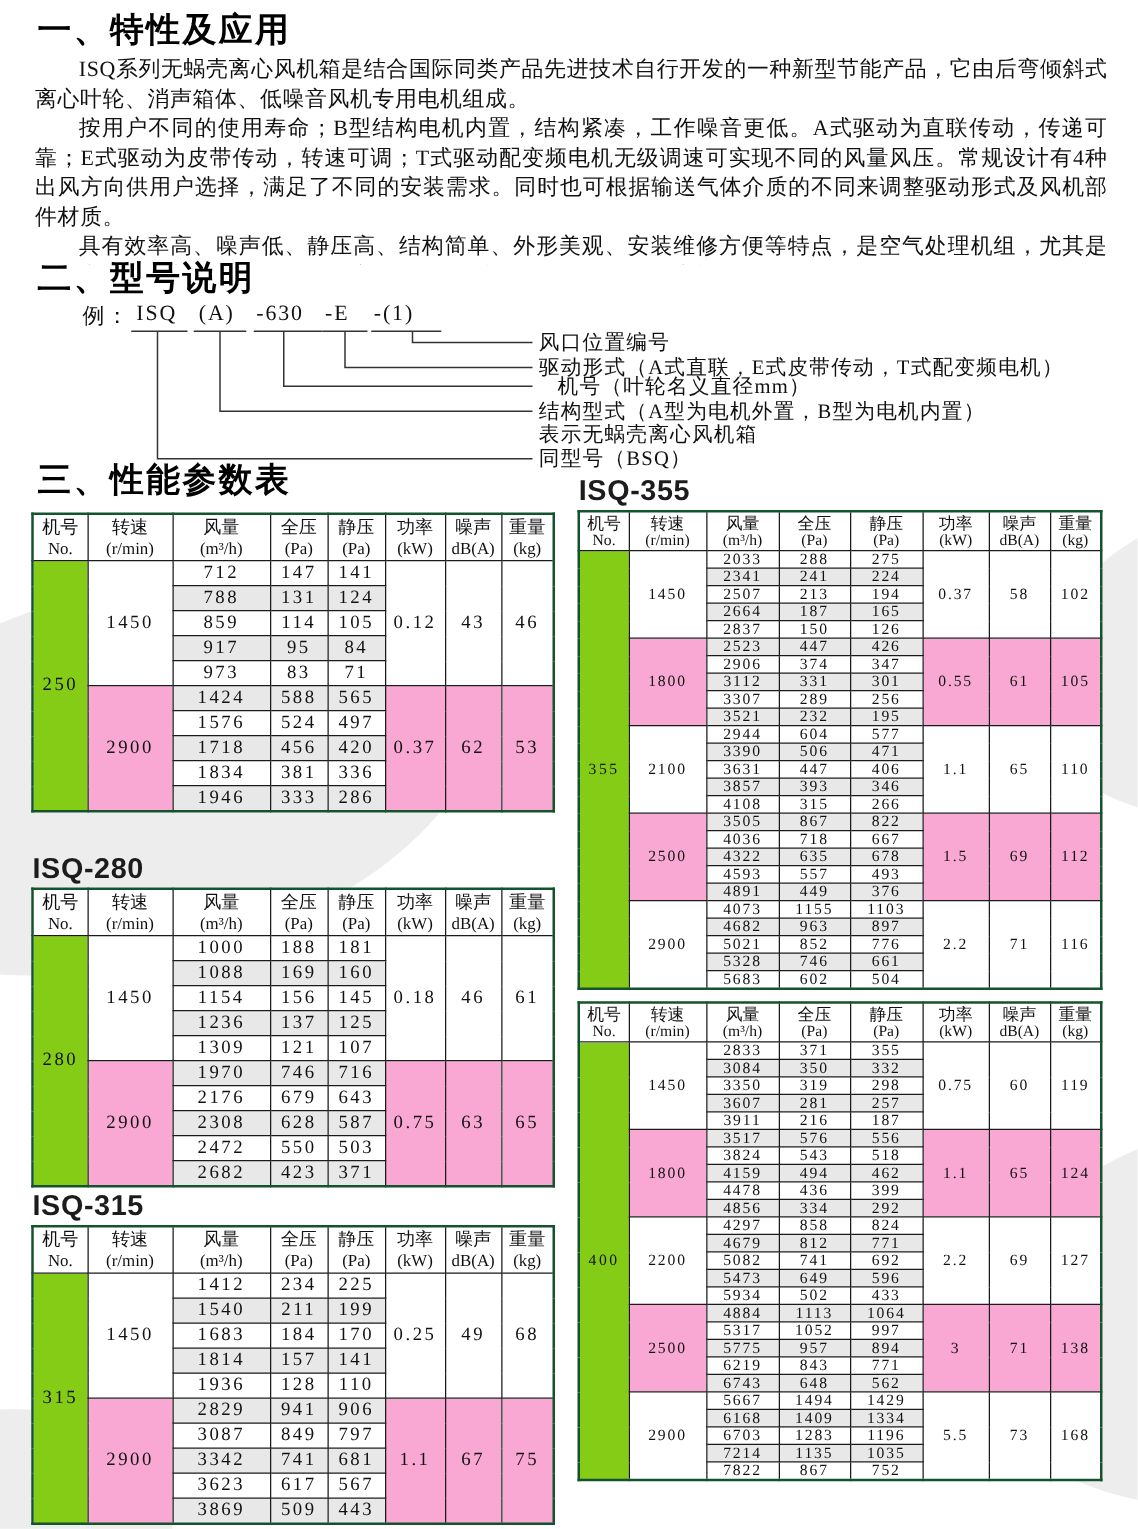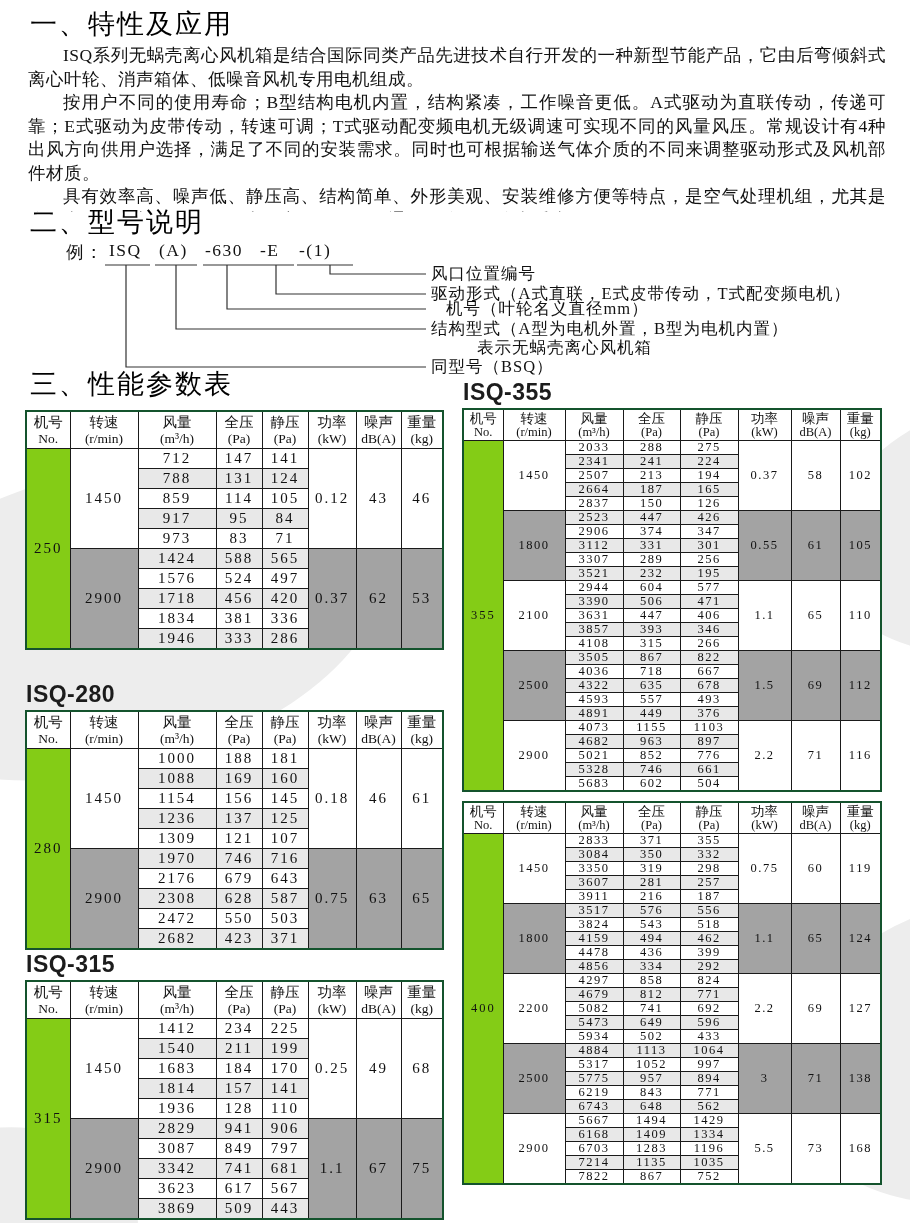--- a/index.html
+++ b/index.html
@@ -5,21 +5,21 @@
   html,body{margin:0;padding:0;}
   body{
     width:910px;height:1223px;position:relative;background:#ffffff;
     font-family:"Liberation Serif","DejaVu Serif",serif;color:#111;overflow:hidden;
   }
   
   .wm{position:absolute;background:#ededed;border-radius:50%;z-index:0;}
   
   .sec-head{
     position:absolute;z-index:2;font-family:"Liberation Sans","DejaVu Sans",sans-serif;
-    font-weight:normal;font-size:27px;color:#000;letter-spacing:2px;white-space:nowrap;
+    font-weight:bold;font-size:27px;color:#000;letter-spacing:2px;white-space:nowrap;
   }
   
   .para-block{
     position:absolute;left:28px;top:44px;width:858px;height:168px;overflow:hidden;
     font-size:17.5px;line-height:23.5px;text-align:justify;letter-spacing:0.5px;z-index:2;
   }
   .para-block p{margin:0;text-indent:2em;}
   
   .diagram{position:absolute;left:0;top:240px;width:910px;height:142px;z-index:2;}
   .tok{position:absolute;top:0;font-size:17.5px;letter-spacing:1.5px;white-space:nowrap;}
@@ -39,21 +39,21 @@
   .tbl-l{width:417px;}
   .tbl-l th{height:36px;font-size:14.5px;}
   .tbl-l th .h2{font-size:13.5px;}
   .tbl-l td{height:19px;font-size:15px;letter-spacing:2px;}
   .tbl-r{width:418px;}
   .tbl-r th{height:30px;font-size:13.5px;}
   .tbl-r th .h1{line-height:15px;}
   .tbl-r th .h2{line-height:13px;font-size:12.5px;}
   .tbl-r td{height:13px;font-size:12.5px;letter-spacing:1.5px;line-height:13px;}
   td.stripe{background:#e8e8e8;}
-  td.band{background:#a3a3a3;}
+  td.band{background:#f9a8d4;}
   td.fanno{background:#84cc16;letter-spacing:2px;}
 </style>
 </head>
 <body>
 
 <div class="wm" style="left:-170px;top:470px;width:560px;height:300px;transform:rotate(-14deg);"></div>
 <div class="wm" style="left:820px;top:390px;width:420px;height:260px;transform:rotate(-14deg);"></div>
 <div class="wm" style="left:780px;top:900px;width:420px;height:300px;transform:rotate(-14deg);"></div>
 <div class="wm" style="left:-160px;top:1130px;width:300px;height:220px;transform:rotate(-14deg);"></div>
 
@@ -83,21 +83,21 @@
   <span class="tok" style="left:66px;">例：</span>
   <span class="tok" style="left:109px;">ISQ</span>
   <span class="tok" style="left:159px;">(A)</span>
   <span class="tok" style="left:205px;">-630</span>
   <span class="tok" style="left:260px;">-E</span>
   <span class="tok" style="left:299px;">-(1)</span>
   <div class="dlabel" style="top:23px;">风口位置编号</div>
   <div class="dlabel" style="top:43px;">驱动形式（A式直联，E式皮带传动，T式配变频电机）</div>
   <div class="dlabel" style="top:58px;margin-left:15px;">机号（叶轮名义直径mm）</div>
   <div class="dlabel" style="top:78px;">结构型式（A型为电机外置，B型为电机内置）</div>
-  <div class="dlabel" style="top:97px;margin-left:46px;">表示无蜗壳离心风机箱</div>
+  <div class="dlabel" style="top:97px;">表示无蜗壳离心风机箱</div>
   <div class="dlabel" style="top:116px;">同型号（BSQ）</div>
 </div>
 
 <div class="sec-head" style="left:30px;top:366px;">三、性能参数表</div>
 
 <div class="tblock" style="left:25px;top:410px;">
   <div>
       <table class="tbl-l">
         <colgroup>
           <col style="width: 44px;">

